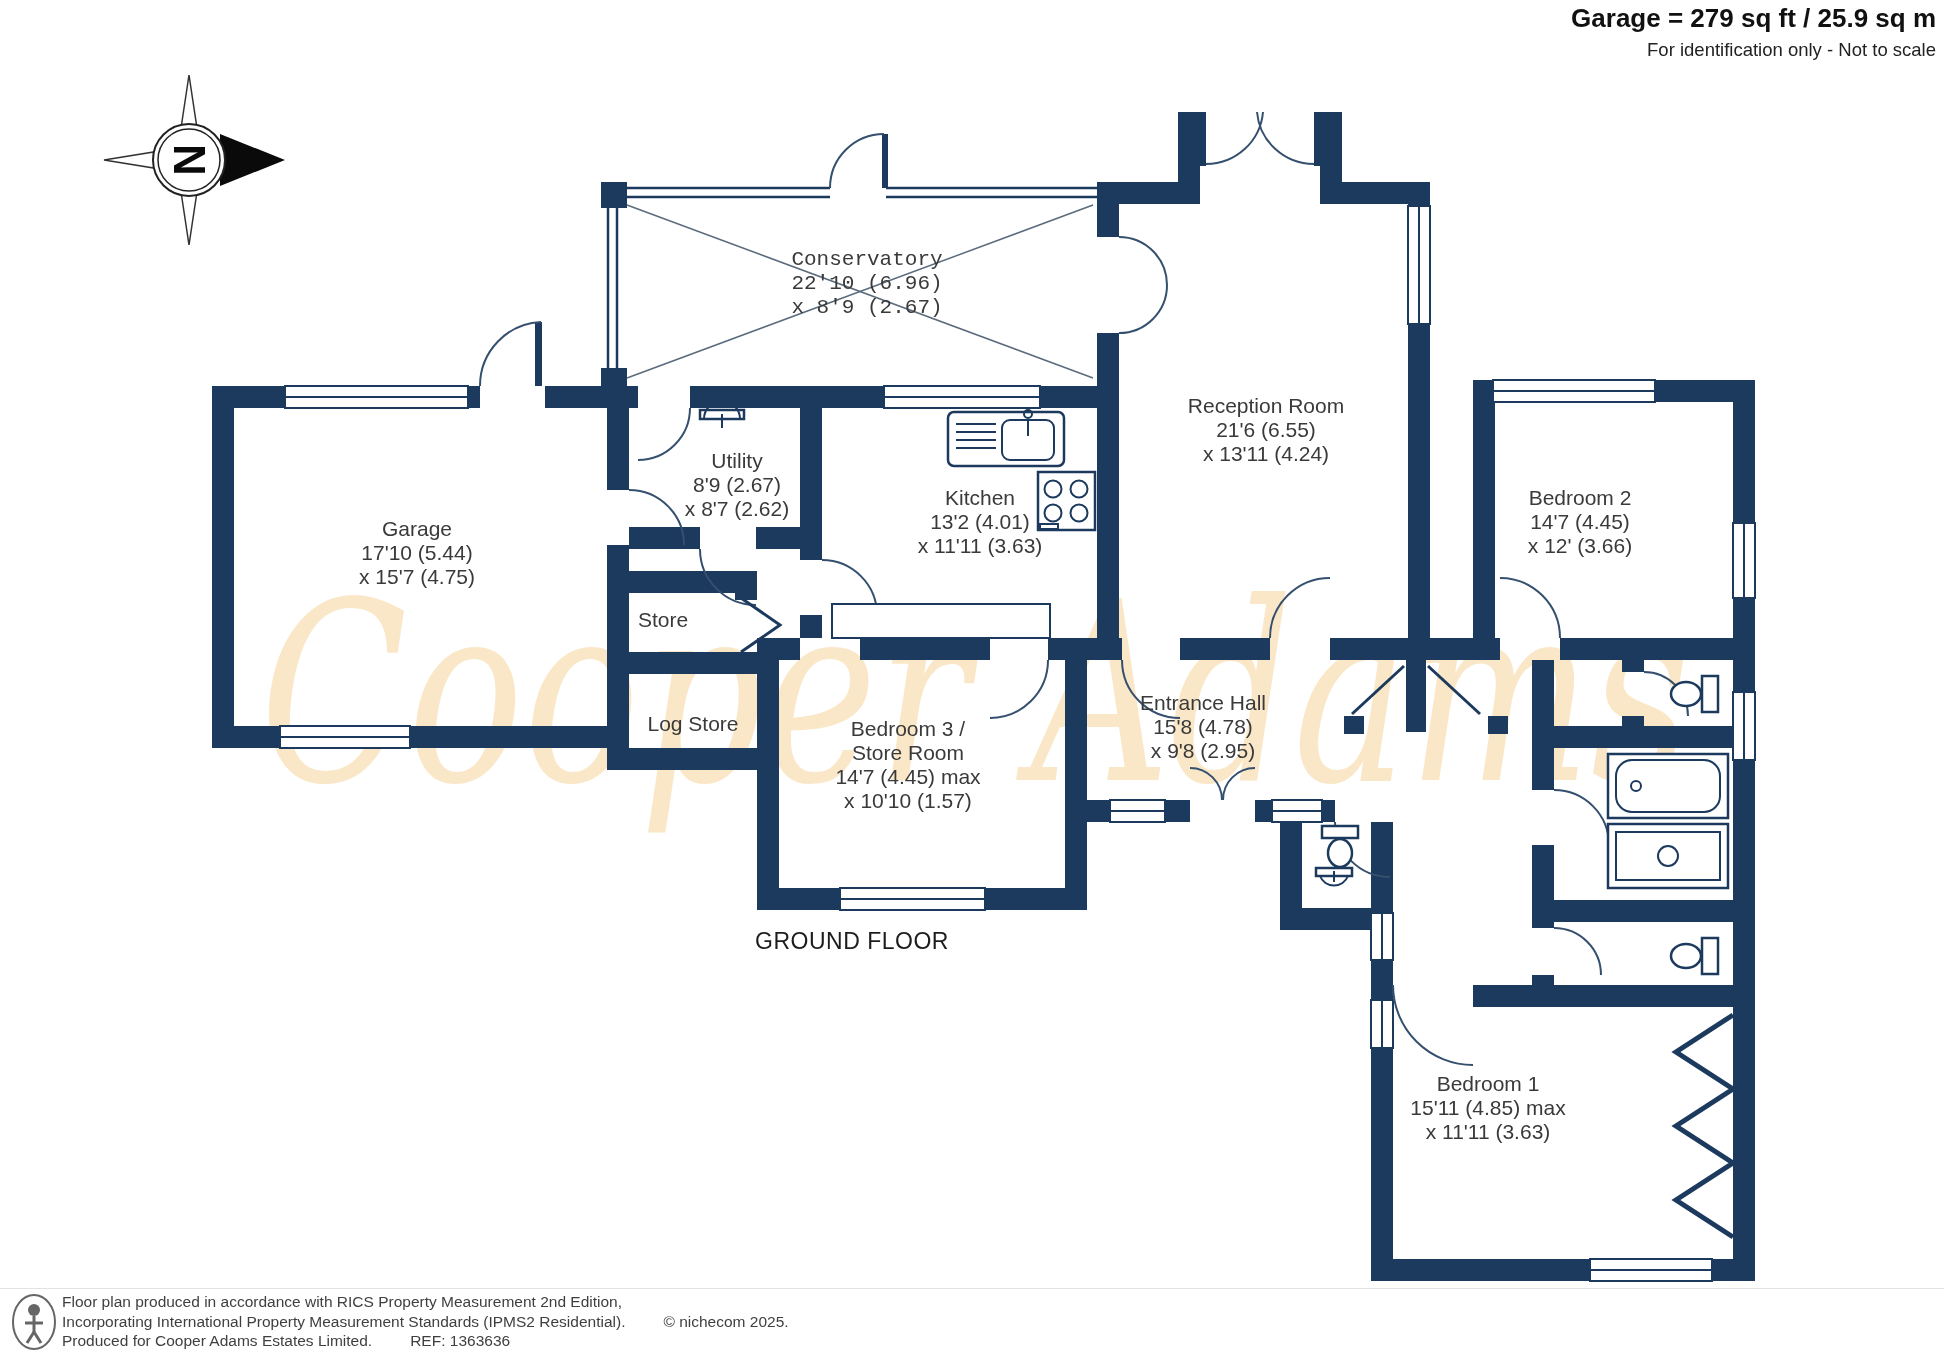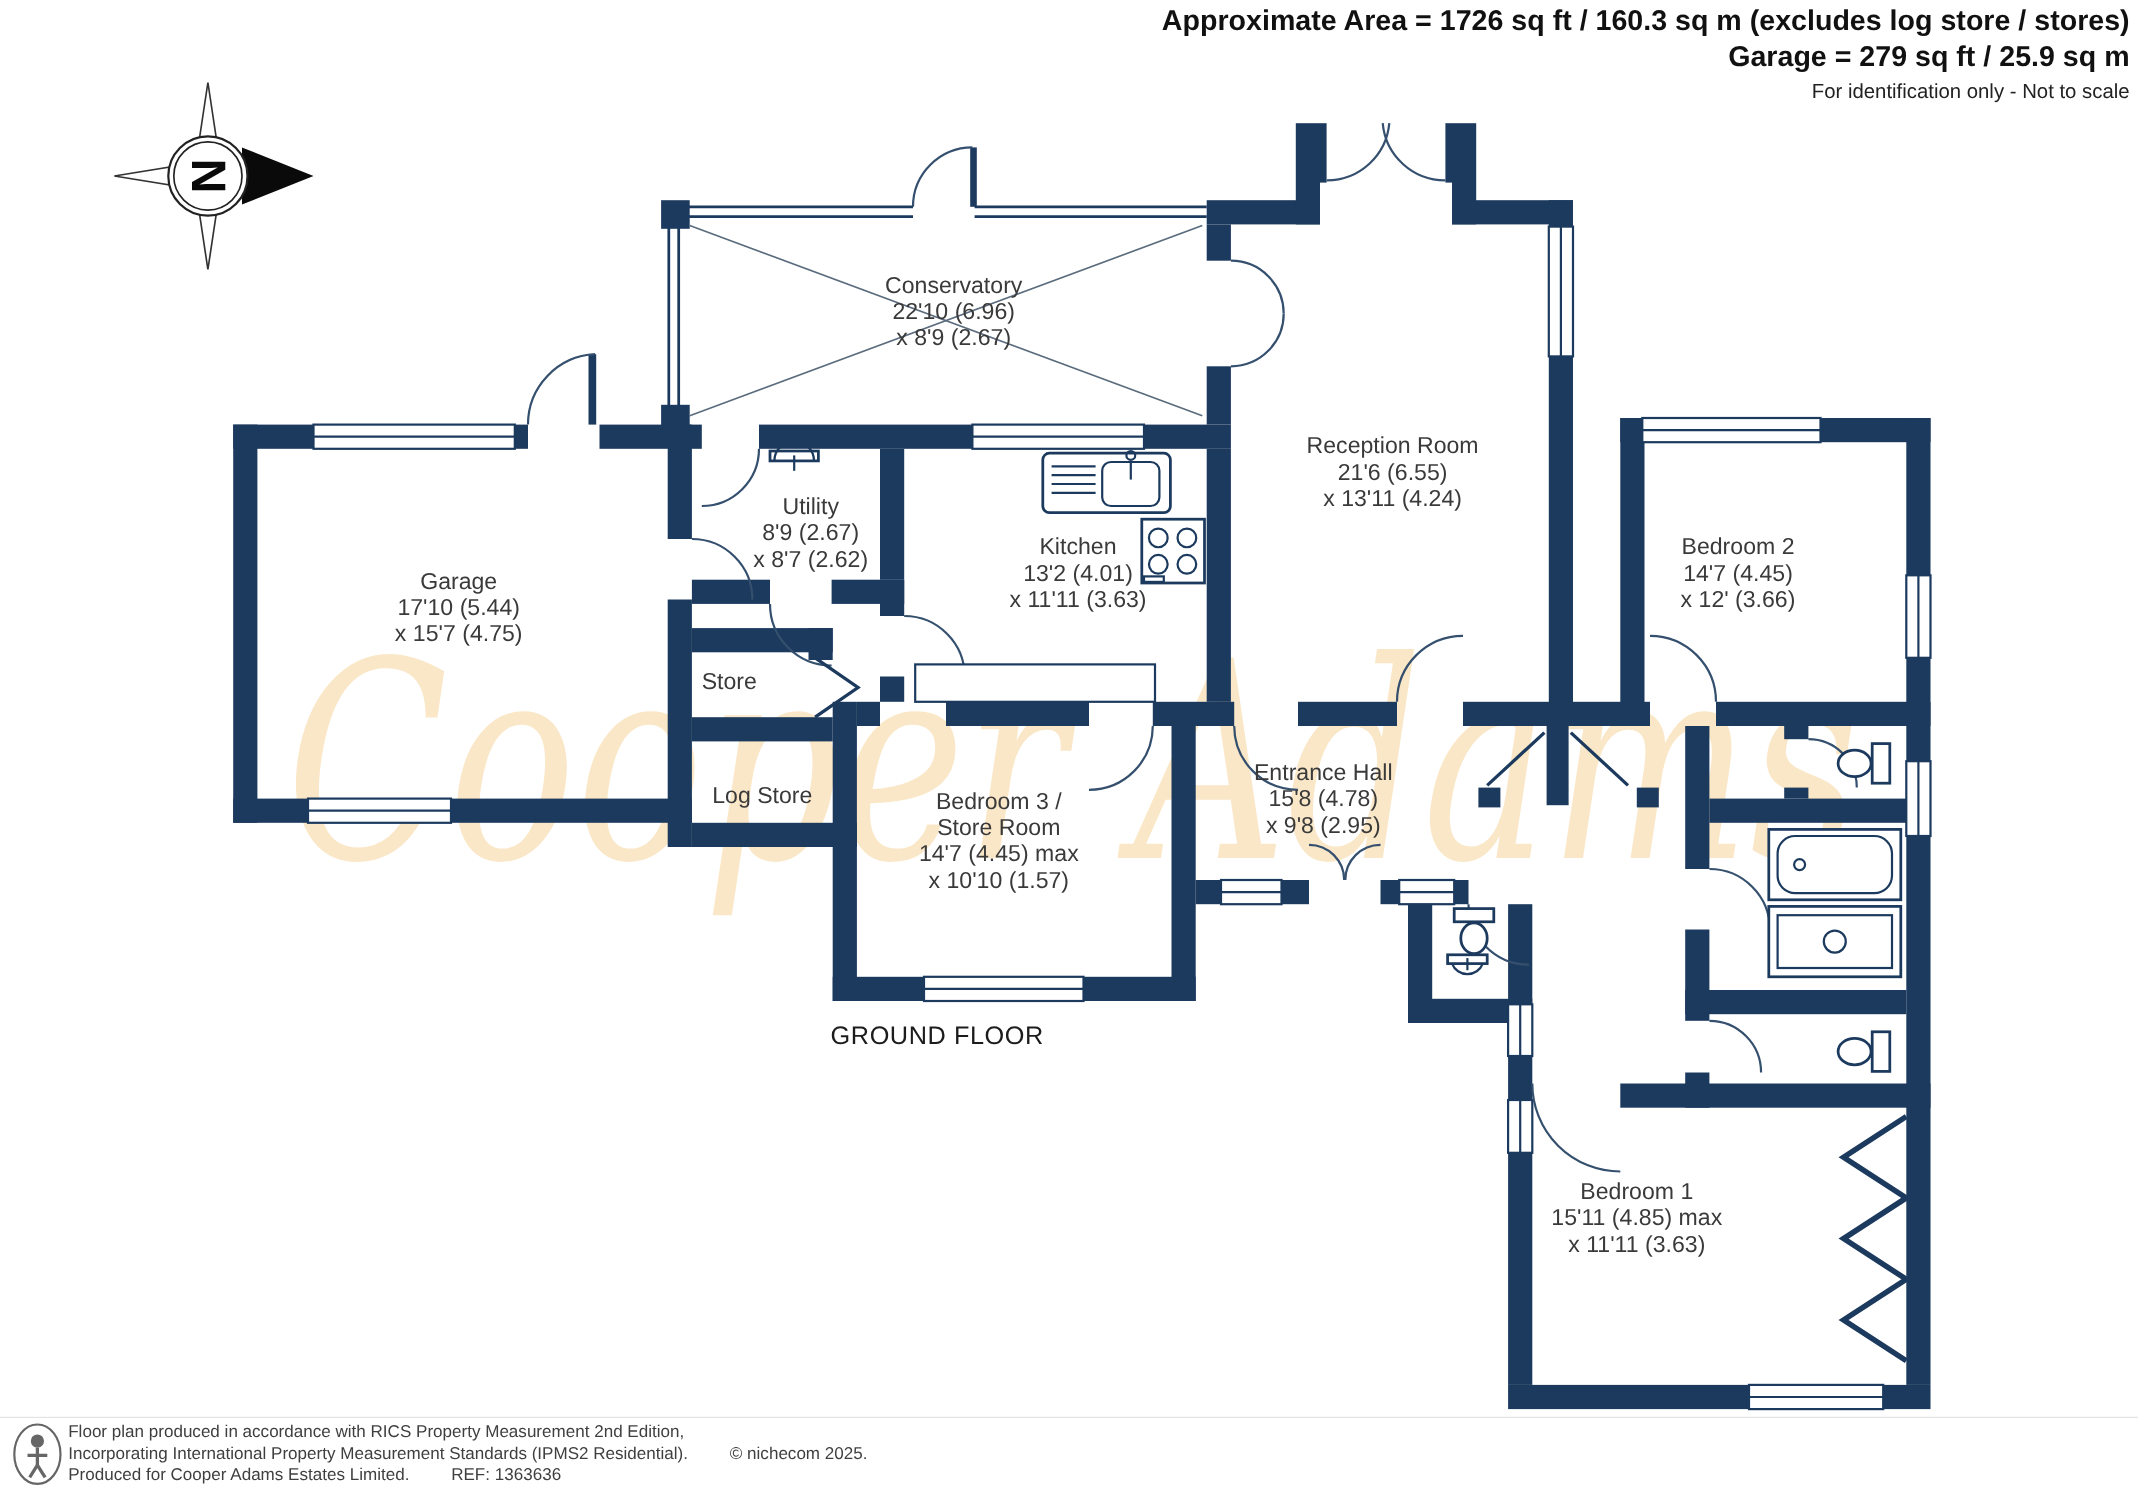--- a/index.html
+++ b/index.html
@@ -289,26 +289,25 @@
     <ellipse cx="34" cy="1322" rx="21" ry="27" fill="none" stroke="#666" stroke-width="2"></ellipse>
     <circle cx="34" cy="1310" r="6" fill="#666"></circle>
     <line x1="34" y1="1316" x2="34" y2="1332" stroke="#666" stroke-width="3"></line>
     <line x1="25" y1="1323" x2="43" y2="1323" stroke="#666" stroke-width="3"></line>
     <line x1="34" y1="1332" x2="27" y2="1343" stroke="#666" stroke-width="3"></line>
     <line x1="34" y1="1332" x2="41" y2="1343" stroke="#666" stroke-width="3"></line>
   </g>
 </svg>
 
 <div class="hdr">
-  <div class="big">Approximate Area = 1726 sq ft / 160.3 sq m (excludes log store / stores)</div>
   <div class="big">Garage = 279 sq ft / 25.9 sq m</div>
   <div class="note">For identification only - Not to scale</div>
 </div>
 
-<div class="roomlabel" style="left:867px;top:248px;">
+<div class="roomlabel" style="left:867px;top:248px;font-family:Liberation Mono, monospace;">
   <div>Conservatory</div>
   <div>22'10 (6.96)</div>
   <div>x 8'9 (2.67)</div>
 </div>
 <div class="roomlabel" style="left:1266px;top:394px;">
   <div>Reception Room</div>
   <div>21'6 (6.55)</div>
   <div>x 13'11 (4.24)</div>
 </div>
 <div class="roomlabel" style="left:1580px;top:486px;">

